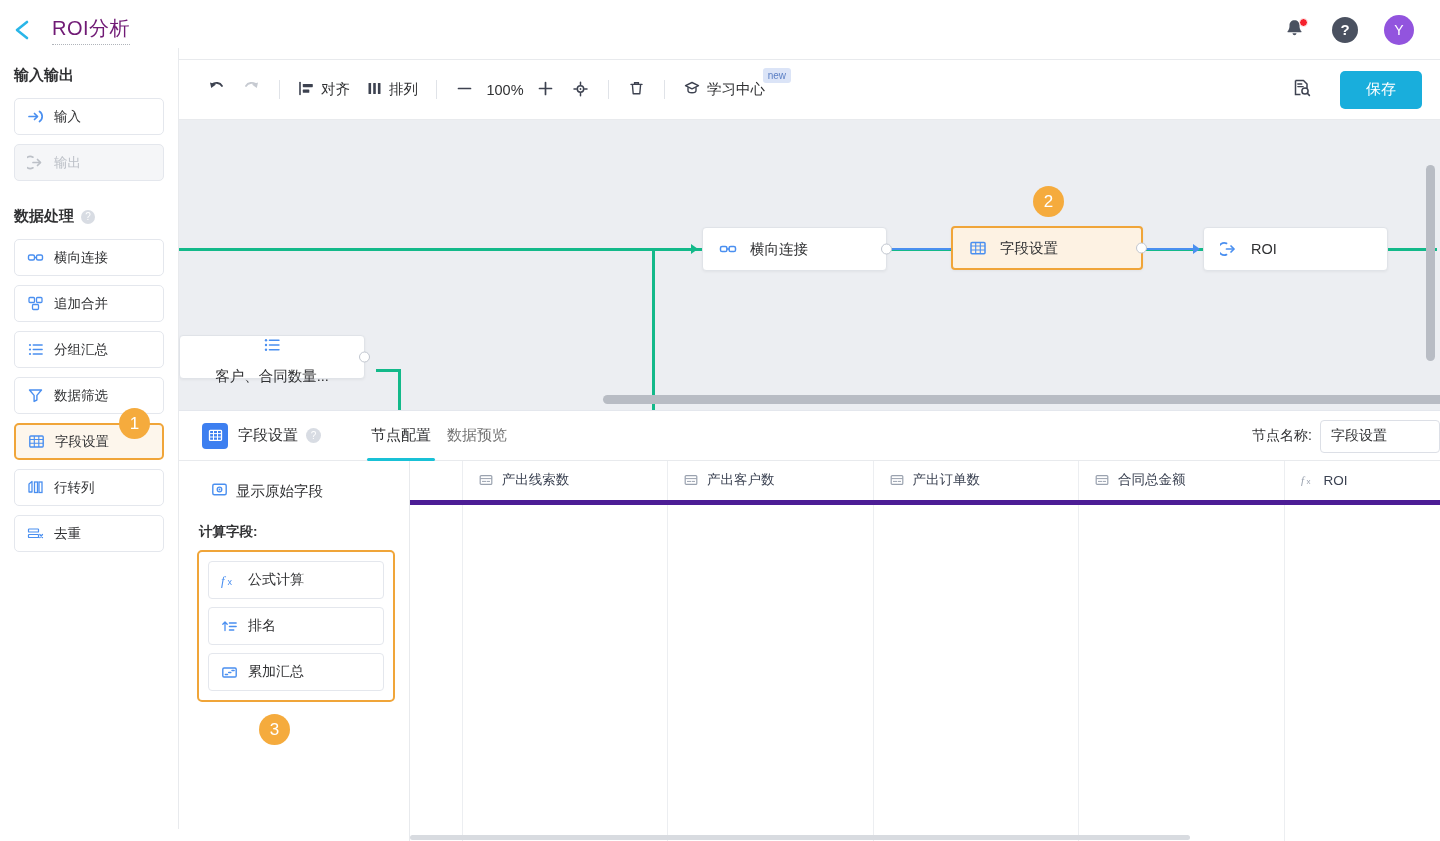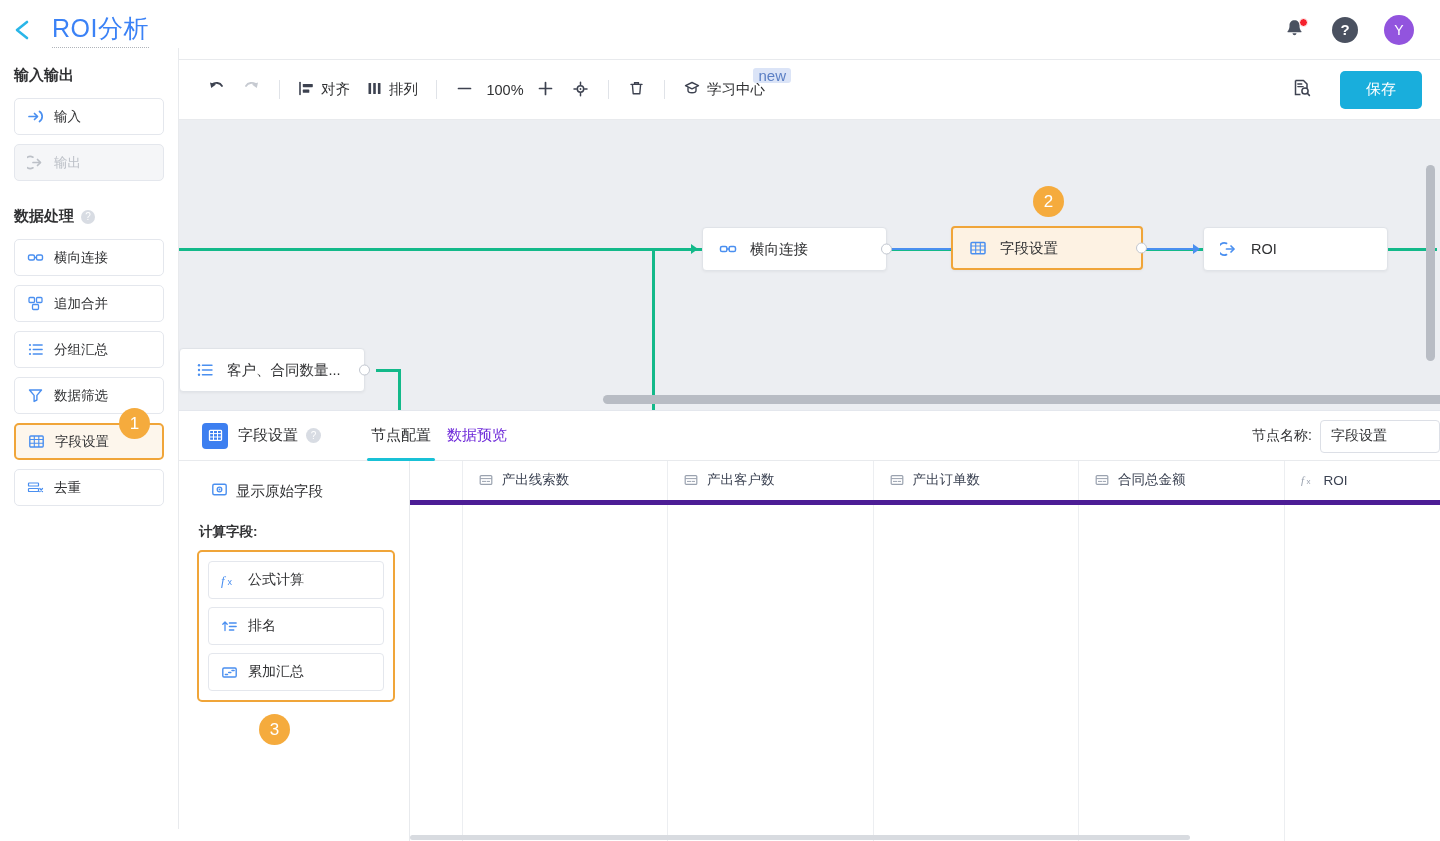--- a/index.html
+++ b/index.html
@@ -18,21 +18,21 @@
     background: #ffffff;
     border-bottom: 1px solid #e8eaed;
     display: flex; align-items: center;
   }
   .back-chevron {
     width: 44px; height: 60px; display: flex; align-items: center; justify-content: center;
     cursor: pointer;
   }
   .back-chevron svg { display: block; }
   .page-title {
-    font-size: 25px; color: #3b82f6; letter-spacing: .5px;
+    font-size: 20px; color: #701a75; letter-spacing: .5px;
     border-bottom: 1px dotted #b0b4ba; padding-bottom: 2px; cursor: text;
     margin-left: 8px;
   }
   .header-right {
     margin-left: auto; display: flex; align-items: center; gap: 26px; padding-right: 26px;
   }
   .bell-wrap { position: relative; width: 22px; height: 24px; cursor: pointer; }
   .bell-dot {
     position: absolute; right: -2px; top: 0px; width: 9px; height: 9px;
     border-radius: 50%; background: #f5222d; border: 1.5px solid #fff;
@@ -86,21 +86,21 @@
   .tb-btn {
     display: flex; align-items: center; gap: 6px; height: 34px;
     padding: 0 8px; border-radius: 4px; cursor: pointer;
     font-size: 14.5px; color: #303133; position: relative;
   }
   .tb-btn.disabled { color: #c6cad1; cursor: default; }
   .tb-sep { width: 1px; height: 19px; background: #e0e3e8; margin: 0 10px; }
   .tb-zoom { font-size: 14.5px; color: #303133; min-width: 46px; text-align: center; }
   .new-badge {
     position: absolute; top: -5px; right: -18px;
-    background: #dbe4f7; color: #5b7fc4; font-size: 15px;
+    background: #dbe4f7; color: #5b7fc4; font-size: 10px;
     padding: 1px 5px; border-radius: 3px; line-height: 13px;
   }
   .toolbar-right { margin-left: auto; display: flex; align-items: center; gap: 20px; }
   .save-btn {
     background: #19aedc; color: #fff; font-size: 15px;
     width: 82px; height: 38px; border-radius: 5px; border: none;
     display: flex; align-items: center; justify-content: center; cursor: pointer;
   }
 
   
@@ -166,21 +166,21 @@
     display: flex; align-items: center; justify-content: center; color: #fff;
   }
   .panel-title-txt { font-size: 15px; color: #303133; margin-left: 10px; }
   .panel-qmark {
     width: 15px; height: 15px; border-radius: 50%; background: #d8dce3;
     color: #fff; font-size: 10px; margin-left: 8px;
     display: inline-flex; align-items: center; justify-content: center; cursor: pointer;
   }
   .panel-tabs { display: flex; gap: 16px; margin-left: 50px; height: 50px; align-items: center; }
   .ptab {
-    font-size: 15px; color: #6d28d9; cursor: pointer; position: relative;
+    font-size: 15px; color: #737373; cursor: pointer; position: relative;
     height: 50px; display: flex; align-items: center;
   }
   .ptab.active { color: #303133; }
   .ptab.active::after {
     content: ""; position: absolute; left: -4px; right: -4px; bottom: 0;
     height: 3px; background: #19c1d6; border-radius: 2px;
   }
   .node-name-wrap {
     position: absolute; right: 0; top: 0; height: 50px;
     display: flex; align-items: center; gap: 8px; padding-right: 0;
@@ -342,20 +342,30 @@
     <div class="side-item selected">
       <span class="sicon">
         <svg width="17" height="17" viewBox="0 0 17 17">
             <rect x="1.8" y="3" width="13.4" height="11" rx="1" fill="none" stroke="#4a8ff0" stroke-width="1.4"></rect>
             <path d="M1.8 6.5h13.4M1.8 10.2h13.4M6.3 3v11M10.8 3v11" stroke="#4a8ff0" stroke-width="1.1"></path>
           </svg>
       </span>
       <span>字段设置</span>
     </div>
 
+    <div class="side-item">
+      <span class="sicon">
+        <svg width="17" height="17" viewBox="0 0 17 17">
+            <path d="M2 13V5l3-2.5V13z" fill="none" stroke="#4a8ff0" stroke-width="1.3" stroke-linejoin="round"></path>
+            <rect x="7.5" y="3" width="3" height="10.5" fill="none" stroke="#4a8ff0" stroke-width="1.3"></rect>
+            <rect x="12" y="3" width="3" height="10.5" fill="none" stroke="#4a8ff0" stroke-width="1.3"></rect>
+          </svg>
+      </span>
+      <span>行转列</span>
+    </div>
 
     <div class="side-item">
       <span class="sicon">
         <svg width="17" height="17" viewBox="0 0 17 17">
             <rect x="1.5" y="4" width="10" height="3" rx=".6" fill="none" stroke="#4a8ff0" stroke-width="1.2"></rect>
             <rect x="1.5" y="9.5" width="10" height="3" rx=".6" fill="none" stroke="#4a8ff0" stroke-width="1.2"></rect>
             <path d="M12.8 9.5l2.7 3M15.5 9.5l-2.7 3" stroke="#4a8ff0" stroke-width="1.2" stroke-linecap="round"></path>
           </svg>
       </span>
       <span>去重</span>
@@ -473,21 +483,21 @@
     </div>
   </div>
 
   <div class="canvas">
 
     <div class="green-line" style="left:0; top:128px; width:1258px; height:2.5px;"></div>
     <div class="green-line" style="left:473px; top:128px; width:2.5px; height:162px;"></div>
     <div class="green-line" style="left:197px; top:249px; width:24px; height:2.5px;"></div>
     <div class="green-line" style="left:219px; top:249px; width:2.5px; height:41px;"></div>
 
-    <div class="flow-node" style="left:0px; top:228px; width:186px;">
+    <div class="flow-node" style="left:0px; top:215px; width:186px;flex-direction:column;">
       <span class="nicon">
         <svg width="18" height="18" viewBox="0 0 18 18">
             <circle cx="3" cy="4.2" r="1.2" fill="#4a8ff0"></circle>
             <circle cx="3" cy="9" r="1.2" fill="#4a8ff0"></circle>
             <circle cx="3" cy="13.8" r="1.2" fill="#4a8ff0"></circle>
             <path d="M6.4 4.2h9.6M6.4 9h9.6M6.4 13.8h9.6" stroke="#4a8ff0" stroke-width="1.4" stroke-linecap="round"></path>
           </svg>
       </span>
       <span>客户、合同数量...</span>
       <span class="port" style="right:-6px;"></span>

